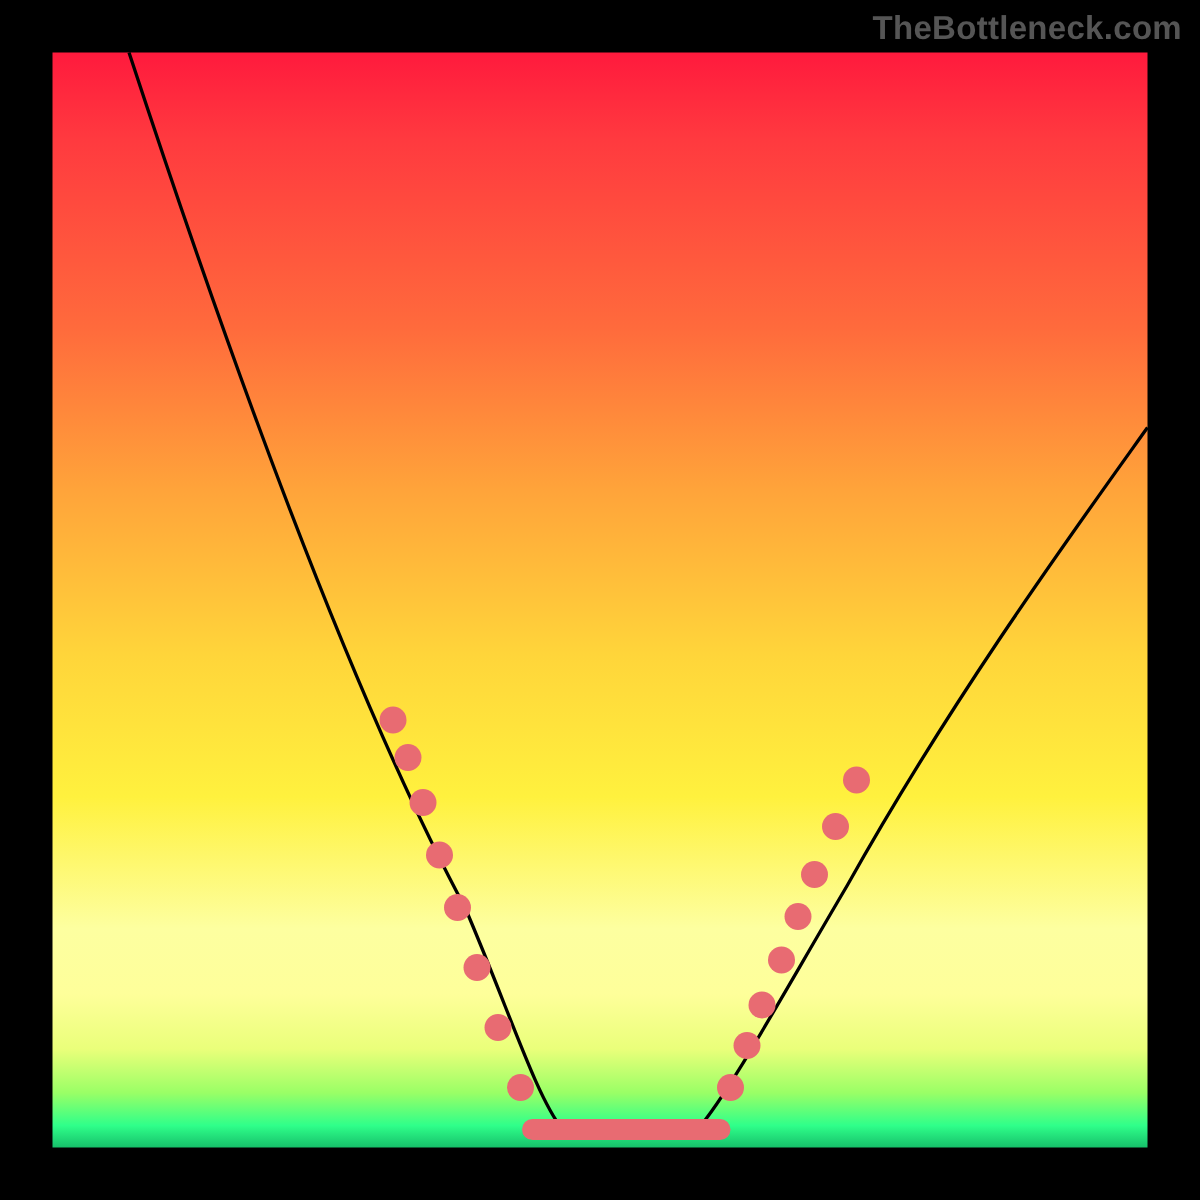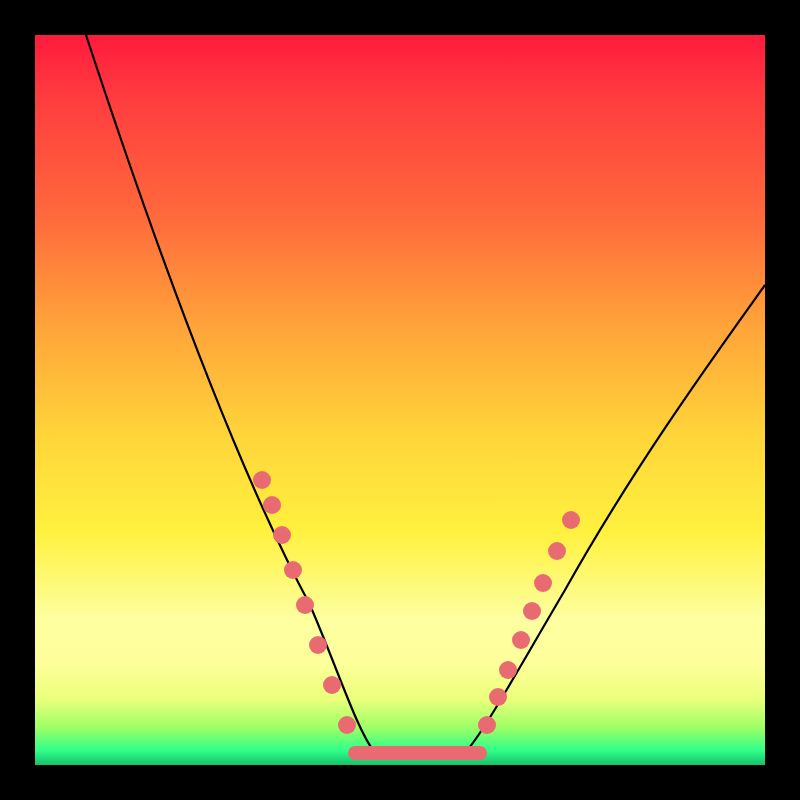--- a/index.html
+++ b/index.html
@@ -72,20 +72,21 @@
     fill: none;
     stroke: #000;
     stroke-width: 2.2;
   }
 </style>
 </head>
 <body>
 
 <div class="frame">
 
+  <div class="watermark">TheBottleneck.com</div>
 
   <div class="plot-area">
     <svg class="curve" viewBox="0 0 730 730">
 
       <path class="curve-path" d="M 51 0
                C 120 210, 200 430, 275 570
                C 305 640, 322 695, 340 718
                L 430 718
                C 450 695, 480 640, 530 555
                C 600 430, 680 320, 730 250"></path>

